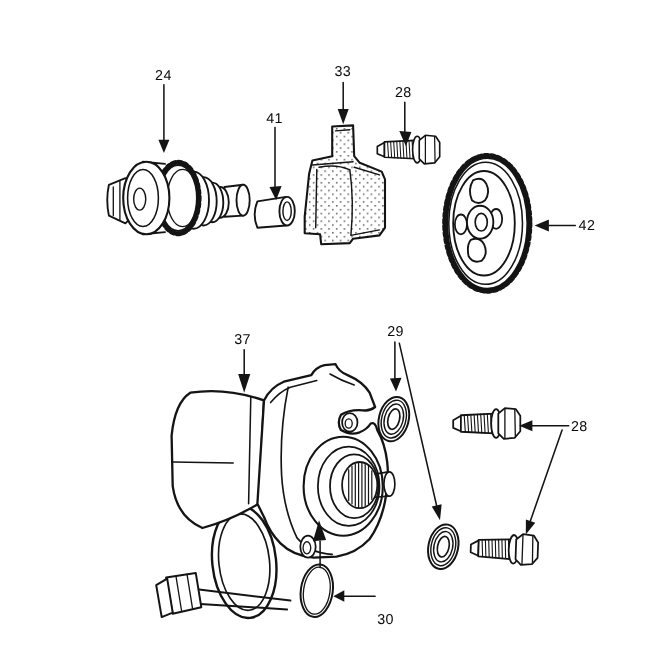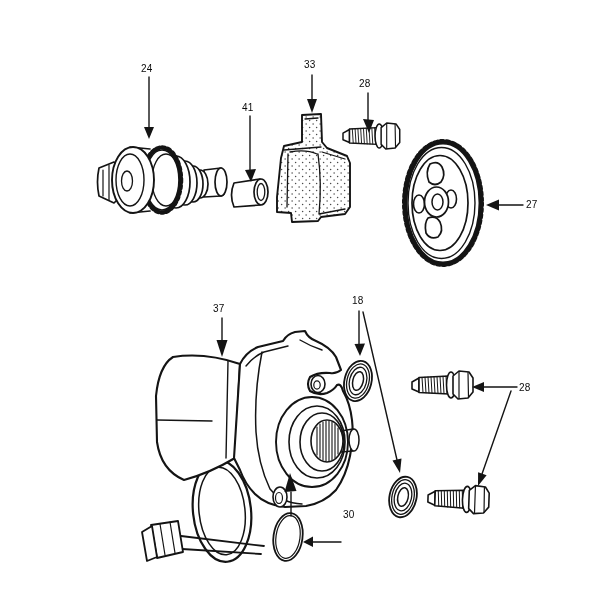--- a/index.html
+++ b/index.html
@@ -2,21 +2,21 @@
 <html><head>
 <meta charset="utf-8">
 <style>
   html,body{margin:0;padding:0;background:#ffffff;}
   .stage{
     position:relative;width:600px;height:600px;background:#ffffff;
     font-family:"Liberation Sans", sans-serif;overflow:hidden;
   }
   .stage svg{position:absolute;left:0;top:0;}
   .callout{
-    position:absolute;font-size:10px;line-height:14px;color:#0a0a0a;
+    position:absolute;font-size:13px;line-height:14px;color:#0a0a0a;
     letter-spacing:0.3px;user-select:none;white-space:nowrap;
   }
 </style>
 </head>
 <body>
 
 <div class="stage">
 
   <svg width="600" height="600" viewBox="0 0 600 600" stroke-linecap="round" stroke-linejoin="round">
     <defs>
@@ -159,19 +159,19 @@
       <polygon points="303,542 313,536.5 313,547" stroke="none"></polygon>
       <path d="M291,516 L291,492" fill="none"></path>
       <polygon points="290,473 284.5,492 296.5,491" stroke="none"></polygon>
     </g>
   </svg>
 
   <div class="callout" style="left:141px;top:62px">24</div>
   <div class="callout" style="left:242px;top:101px">41</div>
   <div class="callout" style="left:304px;top:58px">33</div>
   <div class="callout" style="left:359px;top:77px">28</div>
-  <div class="callout" style="left:526px;top:198px">27</div>
+  <div class="callout" style="left:526px;top:198px">42</div>
   <div class="callout" style="left:213px;top:302px">37</div>
-  <div class="callout" style="left:352px;top:294px">18</div>
+  <div class="callout" style="left:352px;top:294px">29</div>
   <div class="callout" style="left:519px;top:381px">28</div>
-  <div class="callout" style="left:343px;top:508px">30</div>
+  <div class="callout" style="left:343px;top:556px">30</div>
 
 </div>
 
 </body></html>

